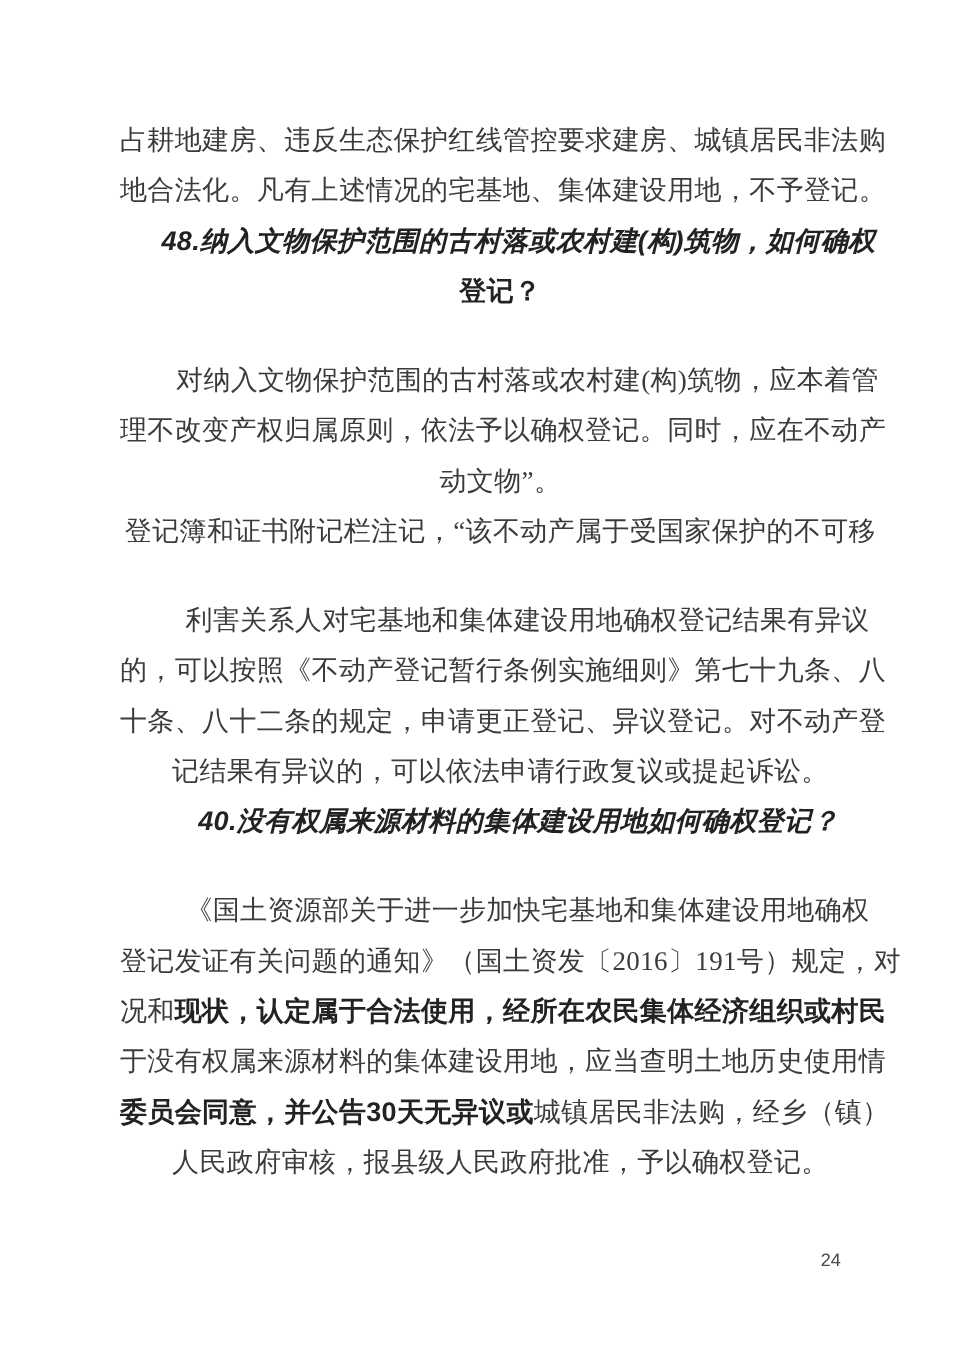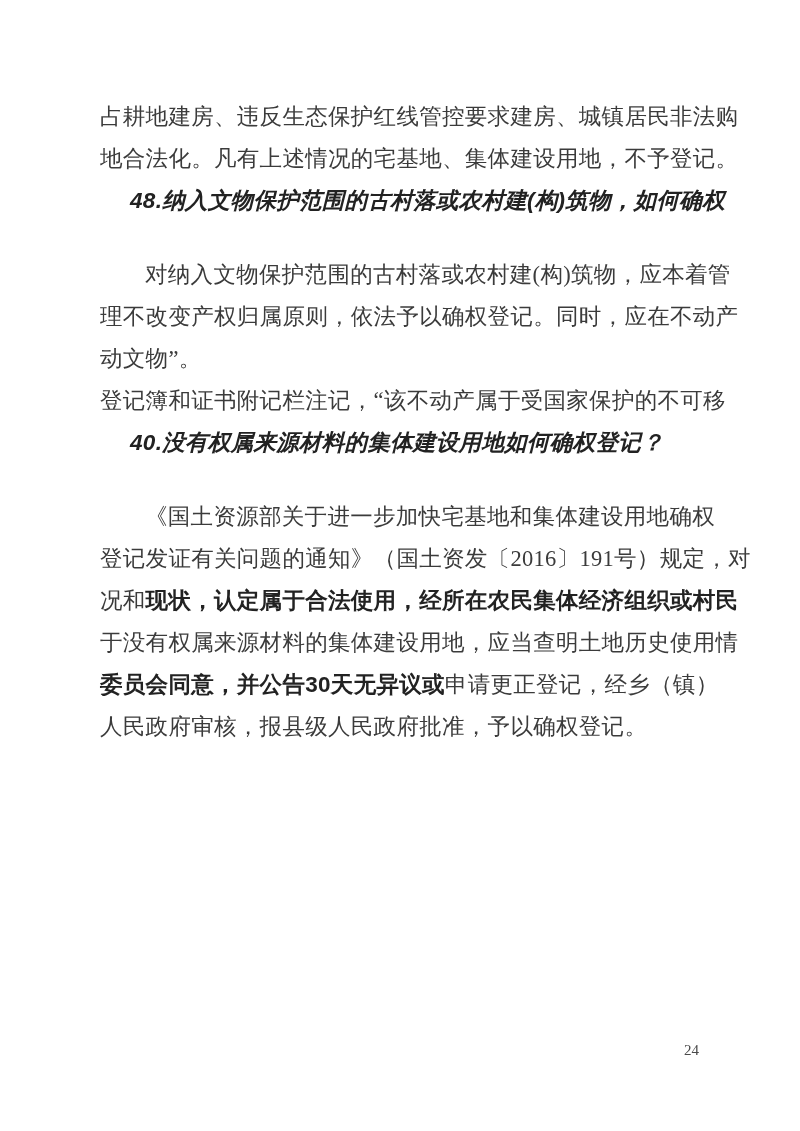--- a/index.html
+++ b/index.html
@@ -11,20 +11,21 @@
   }
   html,body{margin:0;padding:0;}
   body{background:#fff;}
   .page{
     position:relative;
     width:800px;
     height:1131px;
     background:var(--page-bg);
     overflow:hidden;
     font-family:"Liberation Serif","DejaVu Serif",serif;
+    text-align:center;
   }
   .text-block{
     position:absolute;
     left:100px;
     top:96px;
     width:634px;
   }
   .line{
     height:42px;
     line-height:42px;
@@ -42,49 +43,56 @@
   .heading .line.indent{ text-indent:30px;font-style:italic; }
   .seg.bold{
     font-family:"Liberation Sans","DejaVu Sans",sans-serif;
     font-weight:700;
     color:var(--bold-color);
   }
   .page-number{
     position:absolute;
     left:684px;
     top:1042px;
-    font-family:Liberation Serif, serif;
+    font-family:Liberation Sans, sans-serif;
     font-size:15px;
     color:var(--footer-color);
   }
 </style>
 </head>
 <body>
 
 <div class="page">
   <div class="text-block">
       <div class="block paragraph">
         <div class="line"><span class="seg">占耕地建房、违反生态保护红线管控要求建房、城镇居民非法购</span></div>
         <div class="line"><span class="seg">地合法化。凡有上述情况的宅基地、集体建设用地，不予登记。</span></div>
       </div>
       <div class="block heading">
         <div class="line indent"><span class="seg bold">48.纳入文物保护范围的古村落或农村建(构)筑物，如何确权</span></div>
+        <div class="line"><span class="seg bold">登记？</span></div>
       </div>
       <div class="block paragraph">
         <div class="line indent"><span class="seg">对纳入文物保护范围的古村落或农村建(构)筑物，应本着管</span></div>
         <div class="line"><span class="seg">理不改变产权归属原则，依法予以确权登记。同时，应在不动产</span></div>
         <div class="line"><span class="seg">动文物”。</span></div>
         <div class="line"><span class="seg">登记簿和证书附记栏注记，“该不动产属于受国家保护的不可移</span></div>
+      </div>
+      <div class="block paragraph">
+        <div class="line indent"><span class="seg">利害关系人对宅基地和集体建设用地确权登记结果有异议</span></div>
+        <div class="line"><span class="seg">的，可以按照《不动产登记暂行条例实施细则》第七十九条、八</span></div>
+        <div class="line"><span class="seg">十条、八十二条的规定，申请更正登记、异议登记。对不动产登</span></div>
+        <div class="line"><span class="seg">记结果有异议的，可以依法申请行政复议或提起诉讼。</span></div>
       </div>
       <div class="block heading">
         <div class="line indent"><span class="seg bold">40.没有权属来源材料的集体建设用地如何确权登记？</span></div>
       </div>
       <div class="block paragraph">
         <div class="line indent"><span class="seg">《国土资源部关于进一步加快宅基地和集体建设用地确权</span></div>
         <div class="line"><span class="seg">登记发证有关问题的通知》（国土资发〔2016〕191号）规定，对</span></div>
         <div class="line"><span class="seg">况和</span><span class="seg bold">现状，认定属于合法使用，经所在农民集体经济组织或村民</span></div>
         <div class="line"><span class="seg">于没有权属来源材料的集体建设用地，应当查明土地历史使用情</span></div>
-        <div class="line"><span class="seg bold">委员会同意，并公告30天无异议或</span><span class="seg">申请更正登记，经乡（镇）</span></div>
+        <div class="line"><span class="seg bold">委员会同意，并公告30天无异议或</span><span class="seg">城镇居民非法购，经乡（镇）</span></div>
         <div class="line"><span class="seg">人民政府审核，报县级人民政府批准，予以确权登记。</span></div>
       </div>
     </div>
   <div class="page-number">24</div>
 </div>
 
 </body></html>

